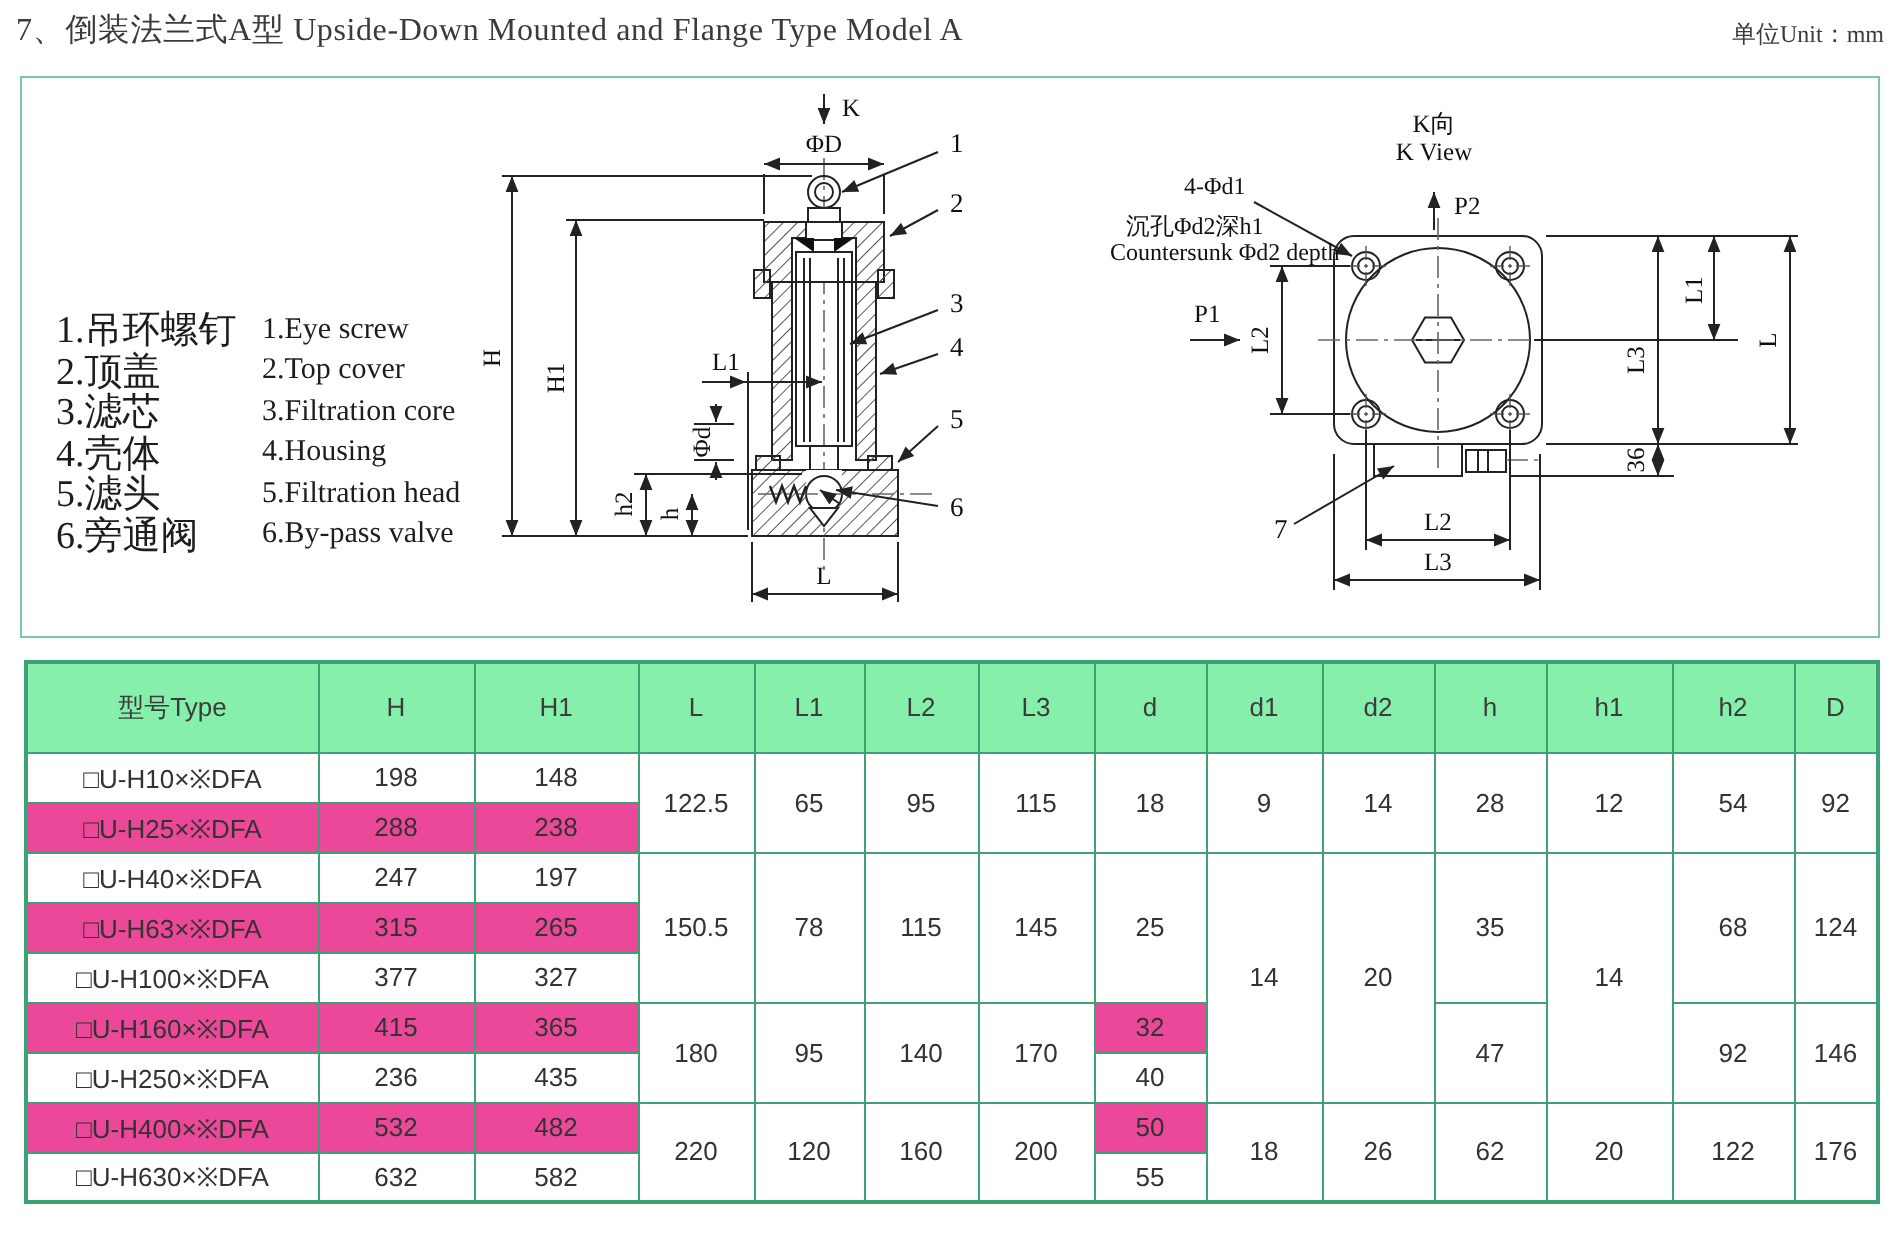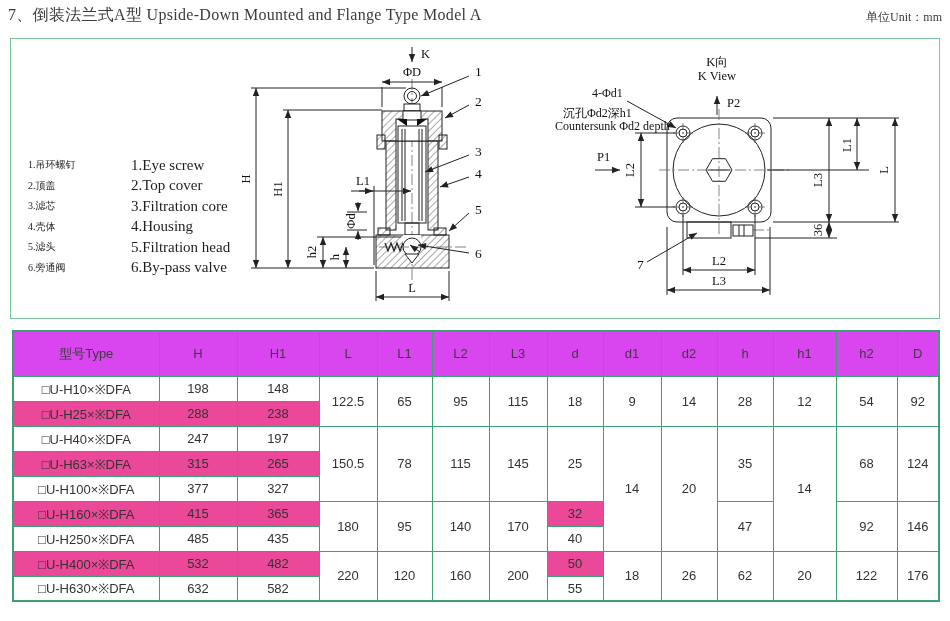--- a/index.html
+++ b/index.html
@@ -4,31 +4,31 @@
 <style>
 *{box-sizing:border-box;margin:0;padding:0}
 html,body{width:950px;height:621px;background:#fff;overflow:hidden}
 body{position:relative;font-family:"Liberation Sans",sans-serif;color:#333}
 .titlebar{position:absolute;left:8px;top:5px;width:936px;display:flex;justify-content:space-between;align-items:flex-end;font-family:"Liberation Serif",serif;color:#3b3b3b}
 .title{font-size:16px;letter-spacing:.3px}
 .unit{font-size:12px;padding-top:4px;padding-right:2px}
 .panel{position:absolute;left:10px;top:38px;width:930px;height:281px;border:1px solid #7cc6a0;background:#fff}
 .legend{position:absolute;left:17px;top:116px;font-family:"Liberation Serif",serif;color:#1d1d1d;z-index:2}
 .legend-row{display:flex;height:20.5px;align-items:center}
-.legend-zh{width:103px;font-size:10px}
+.legend-zh{width:103px;font-size:19px}
 .legend-en{font-size:15px}
 svg.draw{position:absolute;left:0;top:0;z-index:1}
 svg .dt{font-family:"Liberation Serif",serif;font-size:12.5px;fill:#111;stroke:none}
 svg .co{font-family:"Liberation Serif",serif;font-size:13.5px;fill:#111;stroke:none}
 svg .an{font-family:"Liberation Serif",serif;font-size:12px;fill:#111;stroke:none}
 svg .cl{stroke:#666;stroke-width:.8;stroke-dasharray:11 3 2 3}
 svg .tk{stroke:#555;stroke-width:.7;stroke-dasharray:7 2 2 2}
 table.dims{position:absolute;left:12px;top:330px;width:926px;border-collapse:collapse;table-layout:fixed;border:2px solid #3da173;font-size:13px;color:#333;z-index:3}
 table.dims th,table.dims td{border:1px solid #3da173;text-align:center;vertical-align:middle;font-weight:normal;padding:0;overflow:hidden}
-table.dims thead th{height:45px;background:#d946ef;font-size:13px;color:#3c3c3c}
+table.dims thead th{height:45px;background:#86efac;font-size:13px;color:#3c3c3c}
 table.dims tbody tr{height:25px}
 table.dims tbody td{background:#fff}
 table.dims tbody td.g{background:#ec4899}
 </style>
 </head>
 <body>
 
 <div class="titlebar">
   <div class="title"><span>7、倒装法兰式A型</span><span> Upside-Down Mounted and Flange Type Model A</span></div>
   <div class="unit">单位Unit：mm</div>
@@ -332,21 +332,21 @@
       <td rowspan="2">95</td>
       <td rowspan="2">140</td>
       <td rowspan="2">170</td>
       <td class="g">32</td>
       <td rowspan="2">47</td>
       <td rowspan="2">92</td>
       <td rowspan="2">146</td>
     </tr>
     <tr>
       <td>□U-H250×※DFA</td>
-      <td>485</td>
+      <td>236</td>
       <td>435</td>
       <td>40</td>
     </tr>
     <tr>
       <td class="g">□U-H400×※DFA</td>
       <td class="g">532</td>
       <td class="g">482</td>
       <td rowspan="2">220</td>
       <td rowspan="2">120</td>
       <td rowspan="2">160</td>

